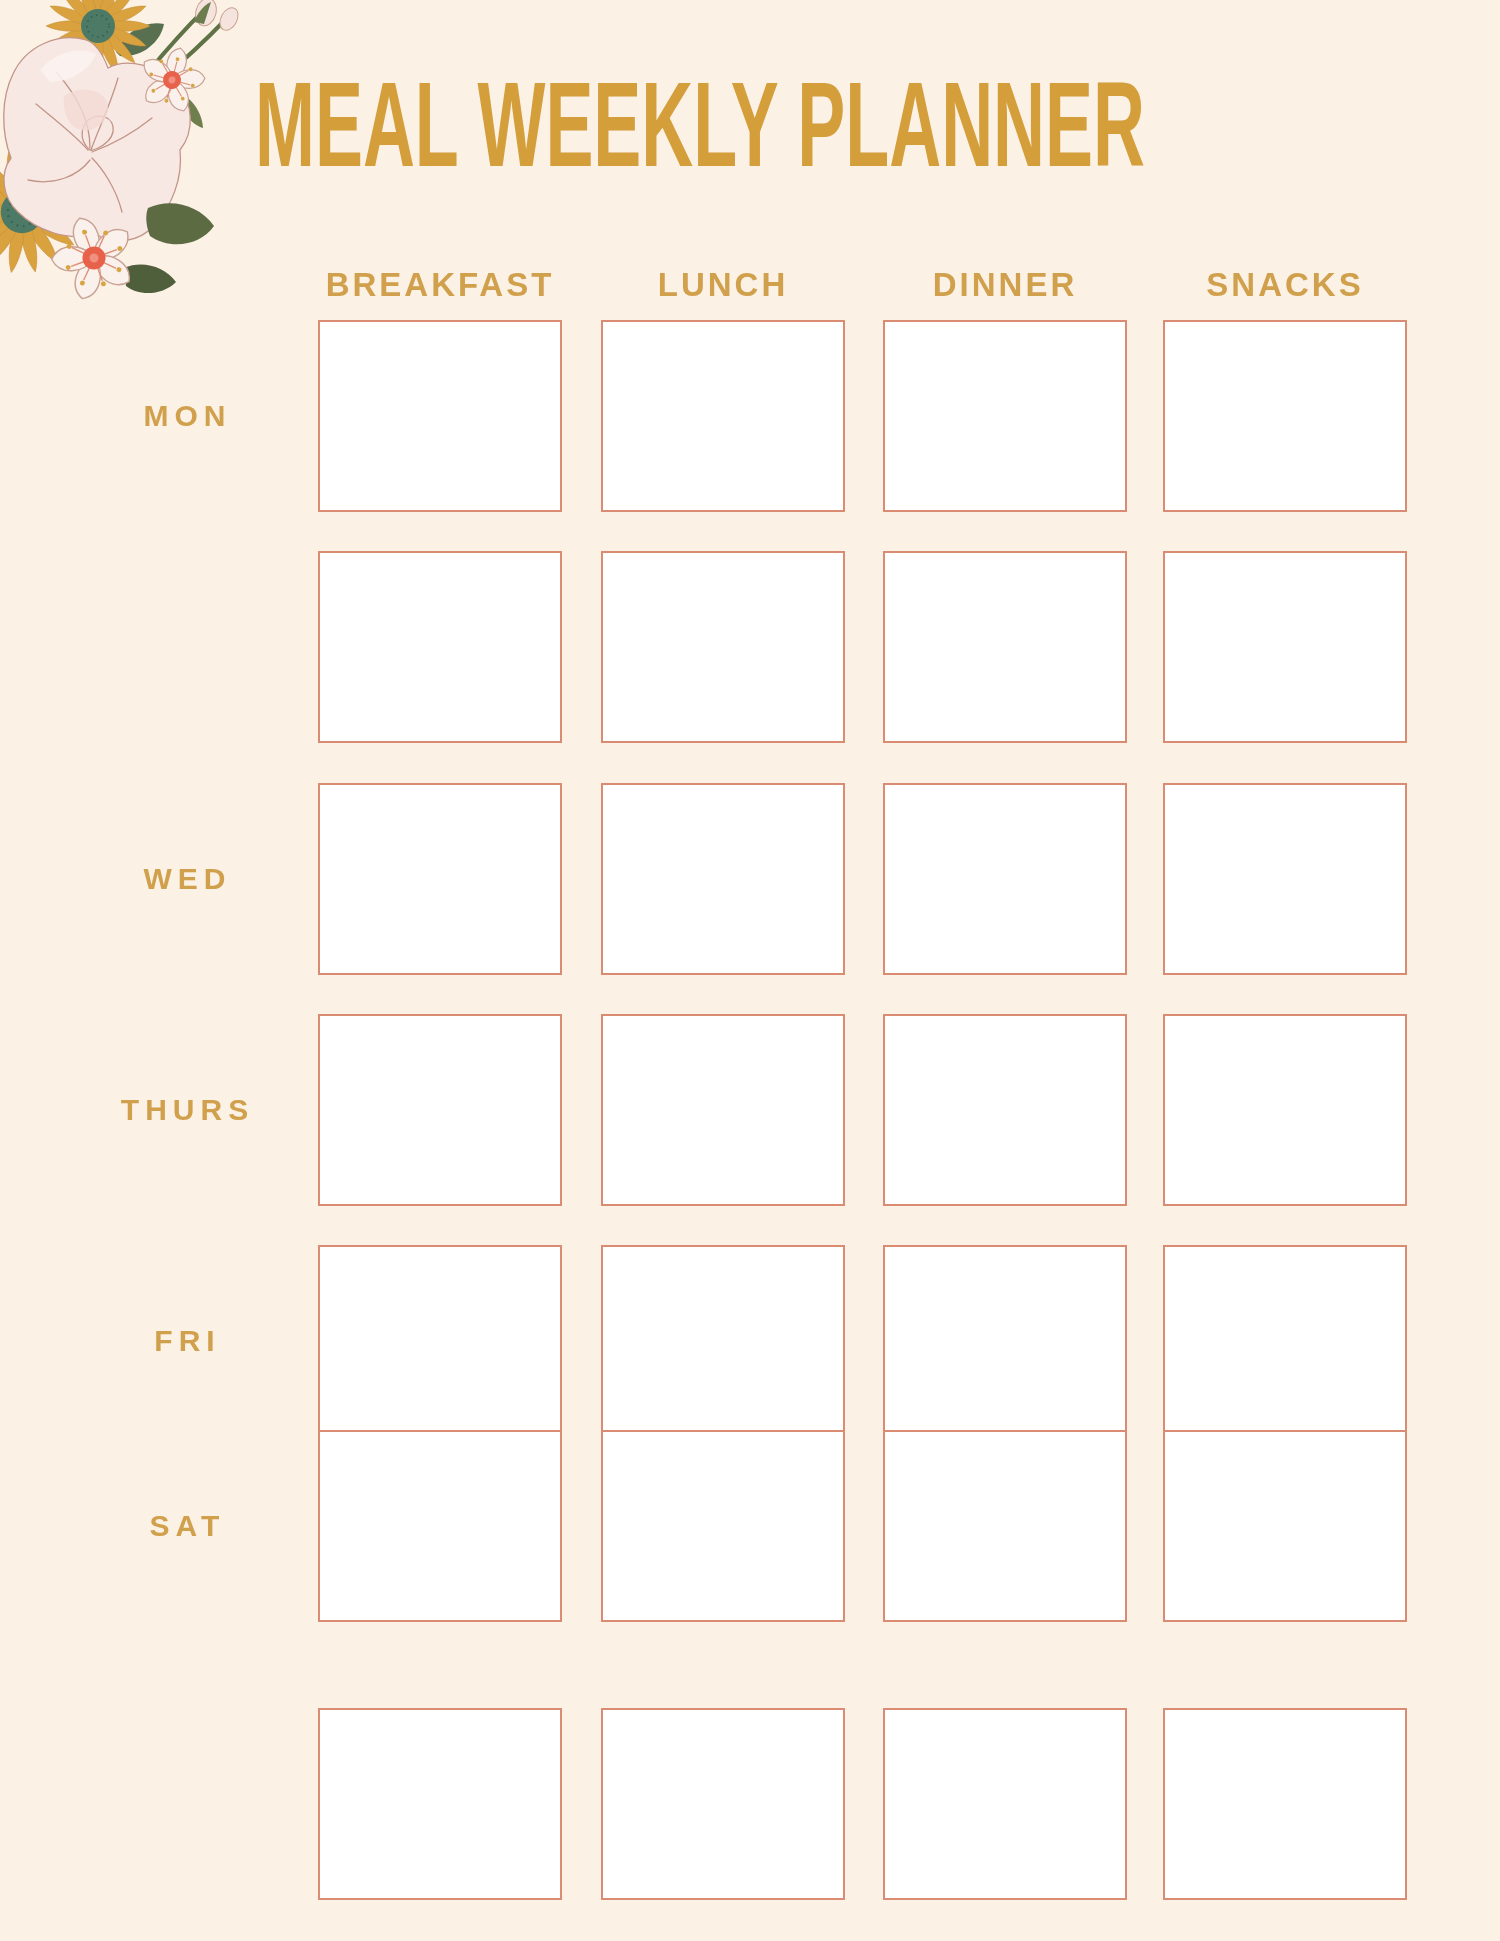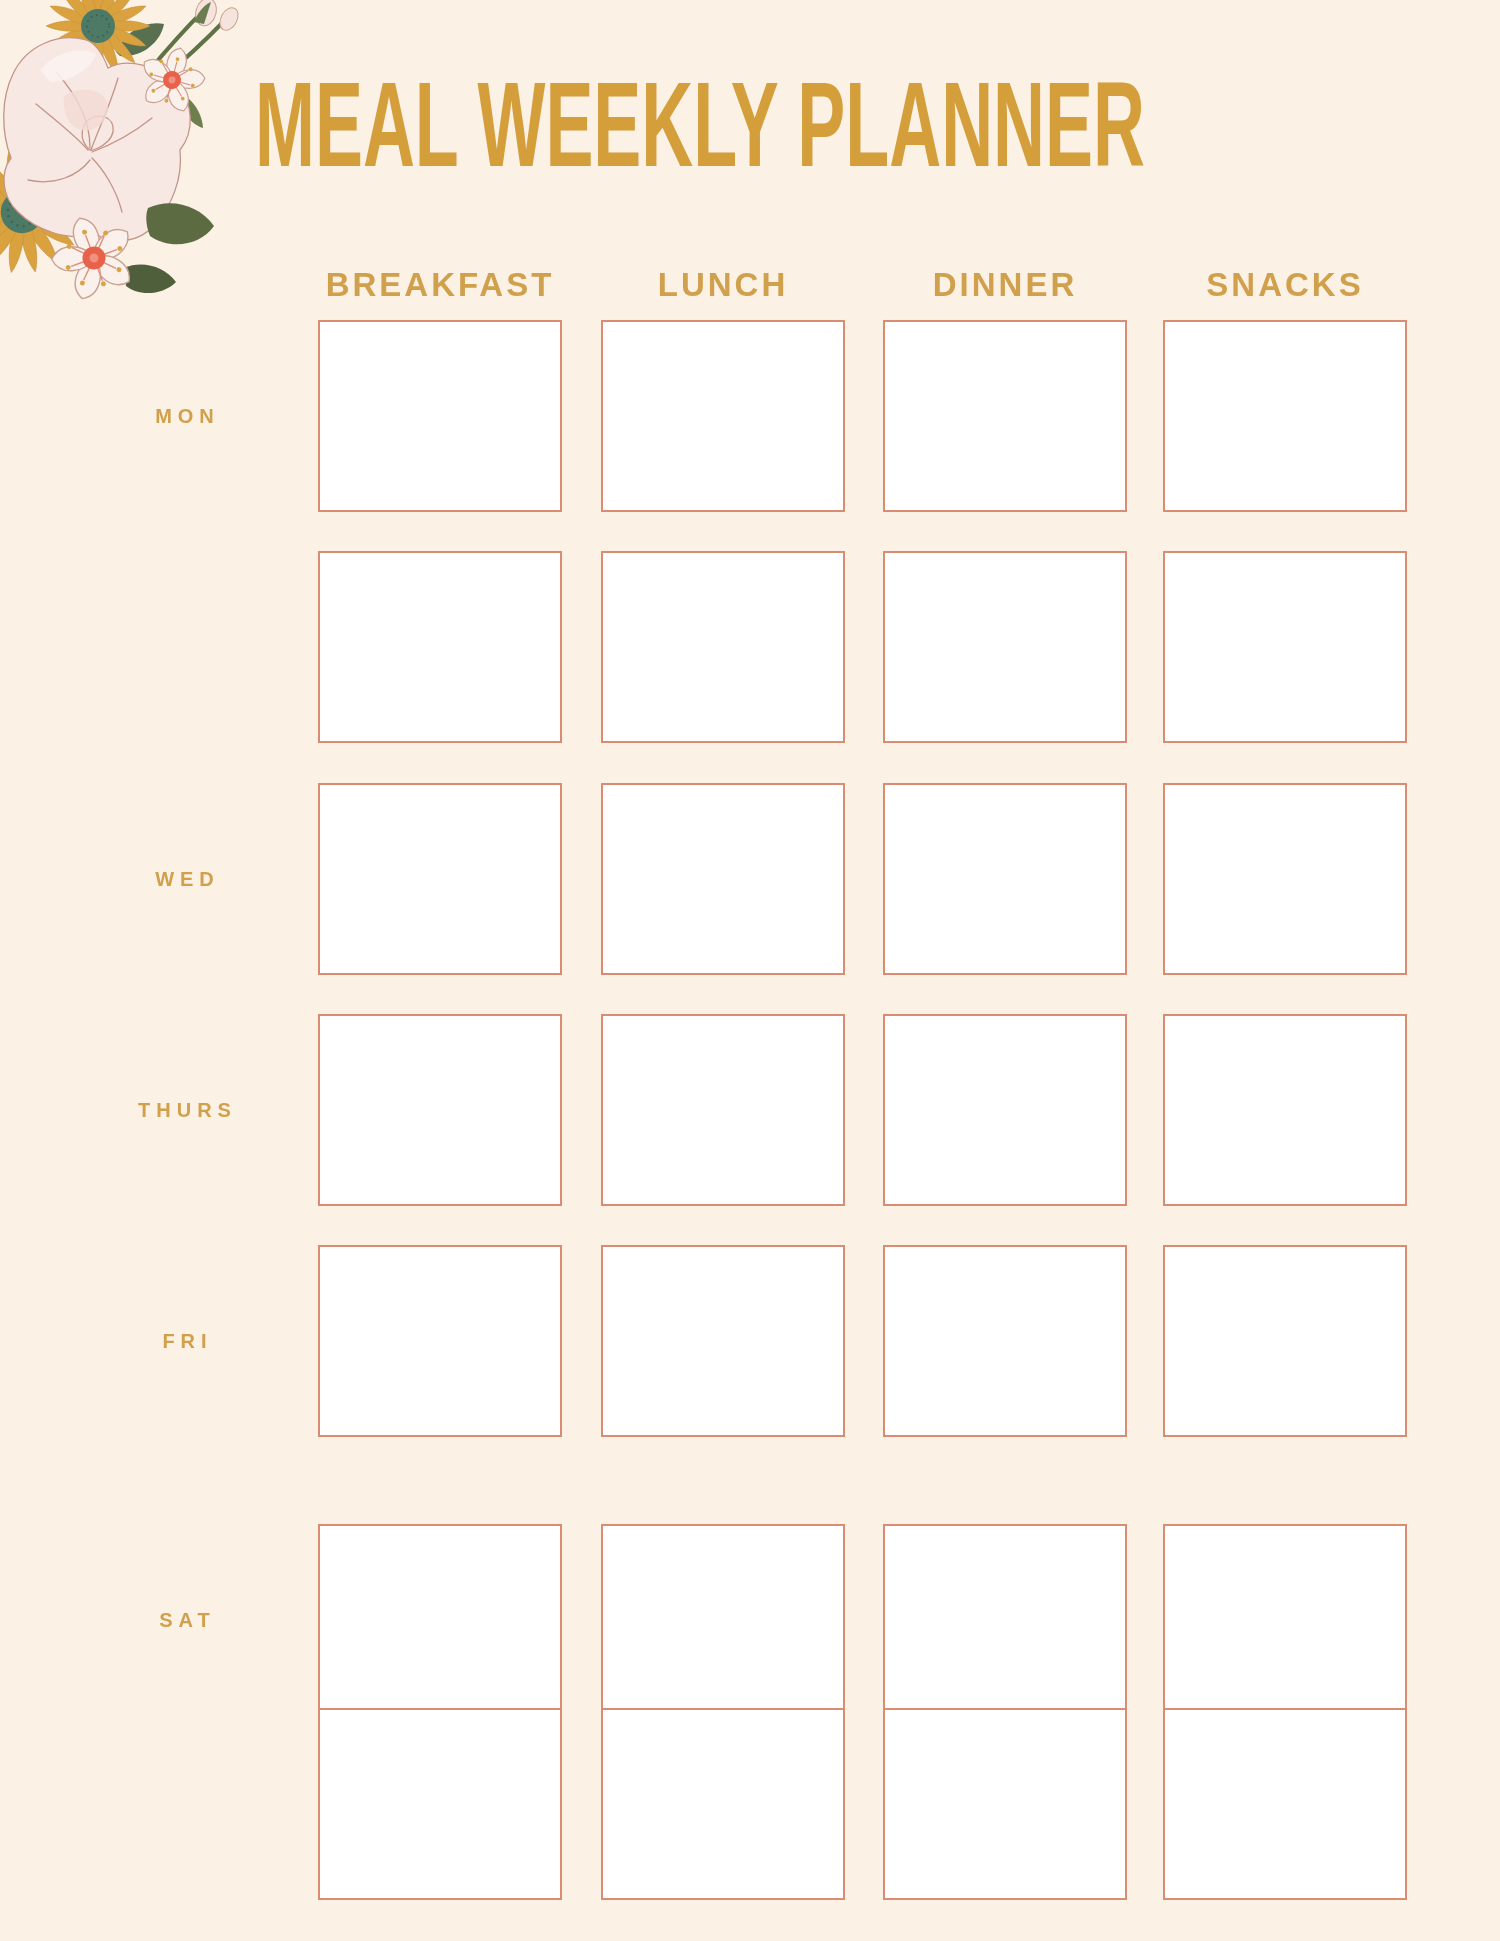--- a/index.html
+++ b/index.html
@@ -16,21 +16,21 @@
   .title-wrap text {
     font-family:"Liberation Sans", sans-serif;
     font-weight:bold;
     fill:#D49E3B;
   }
 
   
   .floral { position:absolute; left:0; top:0; }
 
   
-  .r1{top:320px}.r2{top:551px}.r3{top:783px}.r4{top:1014px}.r5{top:1245px}.r6{top:1524px}.r7{top:1708px}
+  .r1{top:320px}.r2{top:551px}.r3{top:783px}.r4{top:1014px}.r5{top:1245px}.r6{top:1430px}.r7{top:1708px}
   .c1{left:318px}.c2{left:601px}.c3{left:883px}.c4{left:1163px}
 
   .cell {
     position:absolute;
     width:244px; height:192px;
     box-sizing:border-box;
     background:#FFFFFF;
     border:2px solid #D98C72;
   }
 
@@ -40,21 +40,21 @@
     display:flex; align-items:center; justify-content:center;
     font-weight:bold; font-size:33px; letter-spacing:3px;
     color:#D1A04C;
     margin-top:12px;
   }
 
   .day-label {
     position:absolute;
     left:55px; width:265px; height:192px;
     display:flex; align-items:center; justify-content:center;
-    font-weight:bold; font-size:20px; letter-spacing:6px;
+    font-weight:bold; font-size:30px; letter-spacing:6px;
     color:#D1A04C;
   }
 </style>
 </head>
 <body>
 
 <div class="page">
 
   <svg class="floral" viewBox="0 0 240 305" width="240" height="305">
     <defs>

